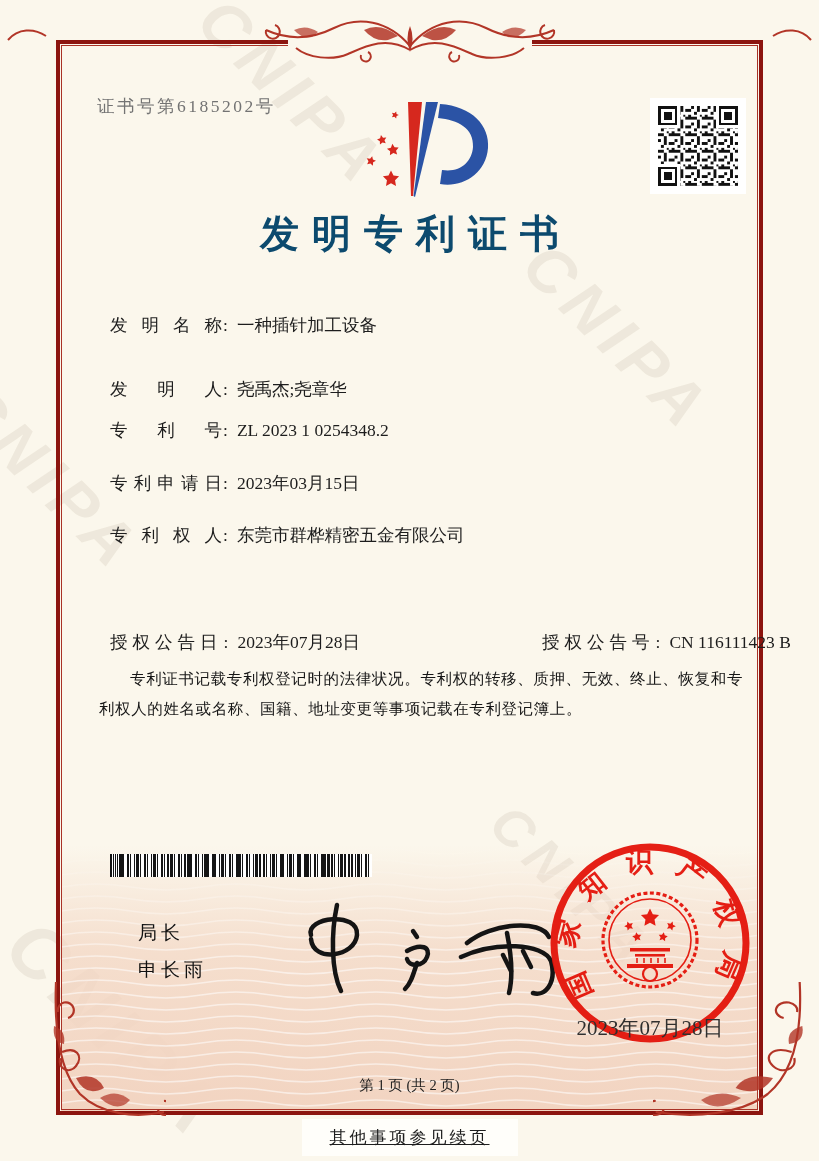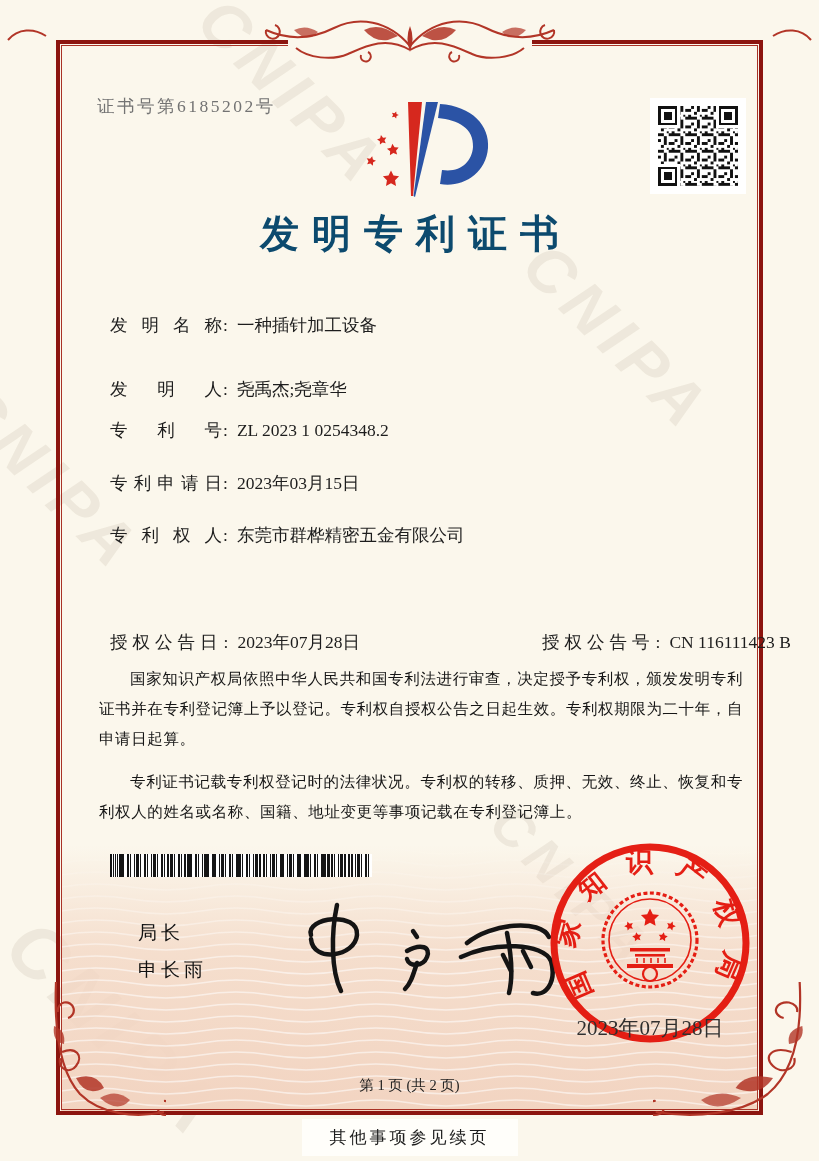--- a/index.html
+++ b/index.html
@@ -53,21 +53,21 @@
     position:absolute;left:110px;top:854px;width:262px;height:23px;background:#fff;
     background-image:
       repeating-linear-gradient(90deg,#151515 0 2px,transparent 2px 3px,#151515 3px 4px,transparent 4px 7px,#151515 7px 8px,transparent 8px 9px,#151515 9px 12px,transparent 12px 13px,#151515 13px 14px,transparent 14px 17px),
       repeating-linear-gradient(90deg,transparent 0 5px,#151515 5px 6px,transparent 6px 11px,#151515 11px 13px,transparent 13px 23px);
   }
   .official{position:absolute;left:110px;font-size:19px;
     font-family:"Liberation Sans","DejaVu Sans",sans-serif;letter-spacing:4px;color:#101010;margin-left:28px;}
   .pageinfo{position:absolute;left:0;right:0;top:1076px;text-align:center;font-size:14.5px;color:#1d1d1d;}
   .note{
     position:absolute;left:50%;top:1119px;transform:translateX(-50%);
-    background:#FFFEFA;padding:7px 28px;font-size:17px;letter-spacing:3px;color:#1d1d1d;white-space:nowrap;
+    background:#FFFEFA;padding:7px 28px;font-size:17px;letter-spacing:3px;color:#1d1d1d;white-space:nowrap;text-decoration:underline;
   }
   .flourish path, .flourish circle{vector-effect:non-scaling-stroke;}
 </style>
 </head>
 <body>
 
 <div class="page abs" style="inset:0;">
 
   <div class="wm" style="left:175px;top:55px;font-size:64px;">CNIPA</div>
   <div class="wm" style="left:500px;top:300px;font-size:64px;">CNIPA</div>
@@ -207,21 +207,20 @@
     <span class="lbl">专利权人</span><span class="colon">:</span><span>东莞市群桦精密五金有限公司</span>
   </div>
   <div class="row" style="top:630px;width:640px;">
     <span class="lbl2">授权公告日</span><span class="colon">:</span><span>2023年07月28日</span>
     <span class="grantno">
       <span class="lbl2">授权公告号</span><span class="colon">:</span><span>CN 116111423 B</span>
     </span>
   </div>
 
   <div class="paras">
-    <p>国家知识产权局依照中华人民共和国专利法进行审查，决定授予专利权，颁发发明专利证书并在专利登记簿上予以登记。专利权自授权公告之日起生效。专利权期限为二十年，自申请日起算。</p>
     <p>专利证书记载专利权登记时的法律状况。专利权的转移、质押、无效、终止、恢复和专利权人的姓名或名称、国籍、地址变更等事项记载在专利登记簿上。</p>
   </div>
 
   <div class="barcode"></div>
 
   <div class="official" style="top:920px;">局长</div>
   <div class="official" style="top:957px;">申长雨</div>
 
   <svg class="abs" style="left:295px;top:893px;" width="260" height="108" viewBox="0 0 260 108">
     <g fill="none" stroke="#141414" stroke-width="4.5" stroke-linecap="round">

